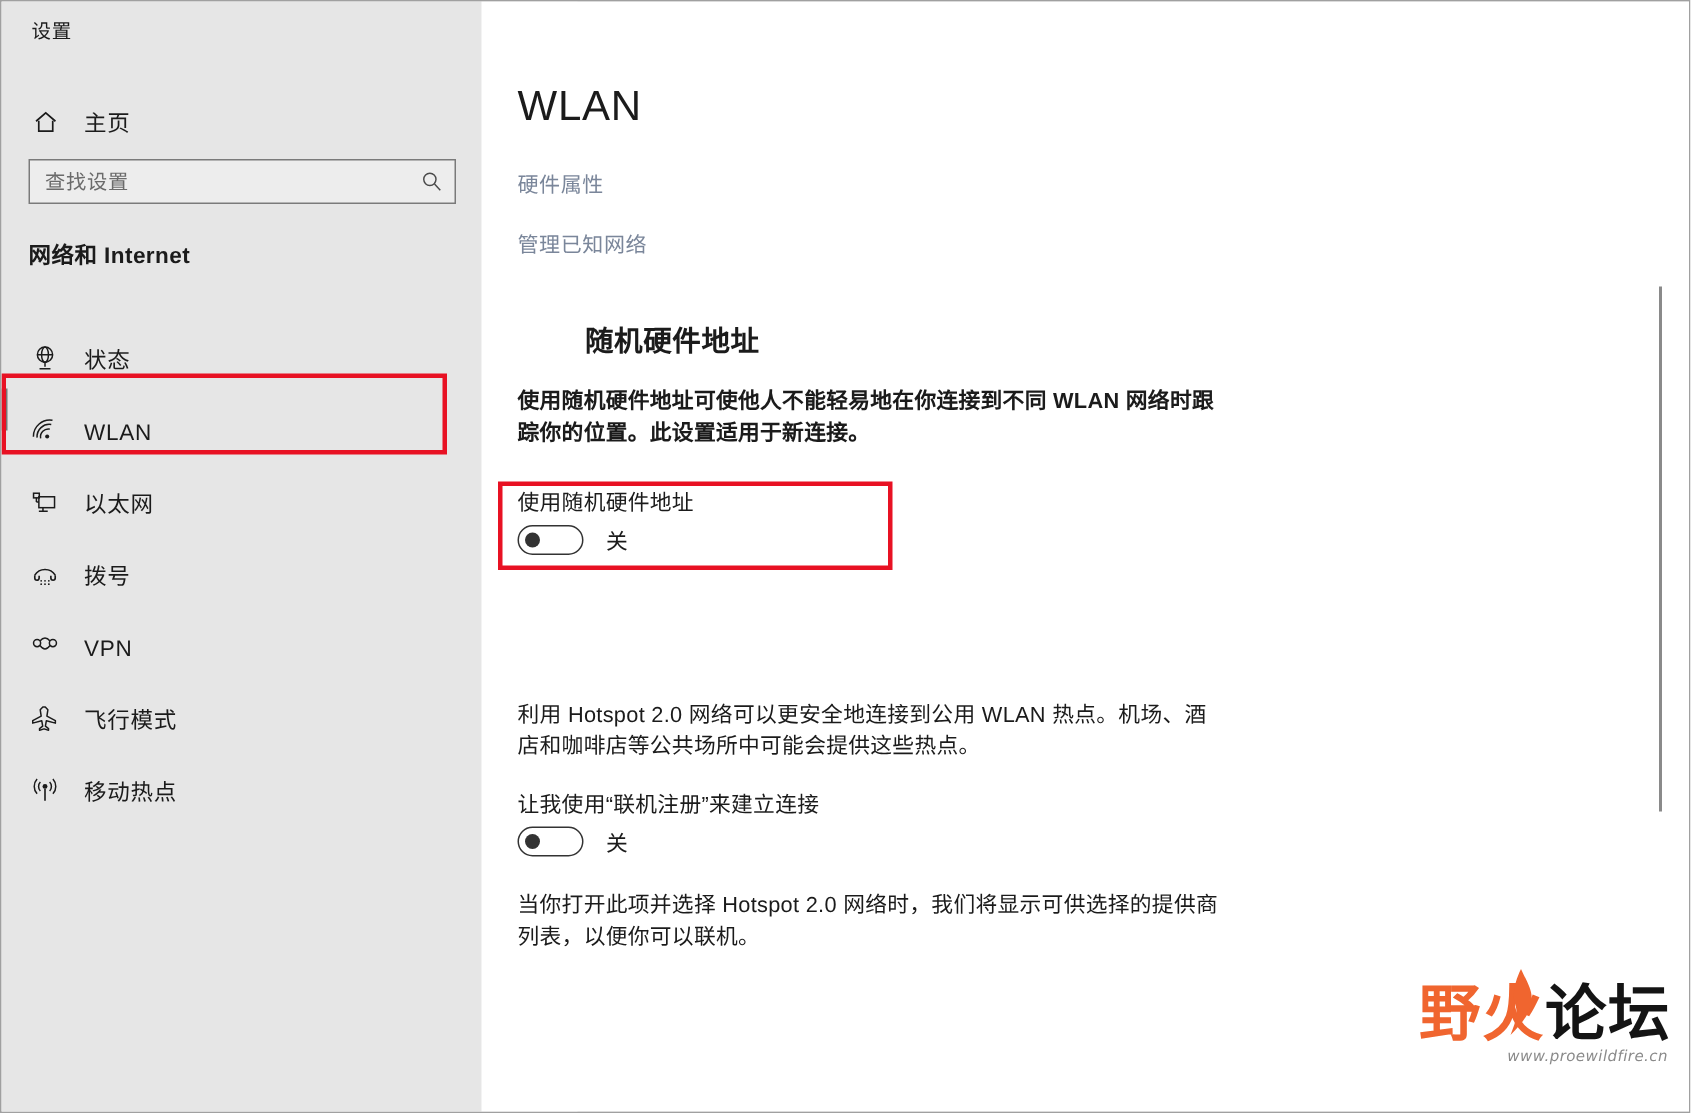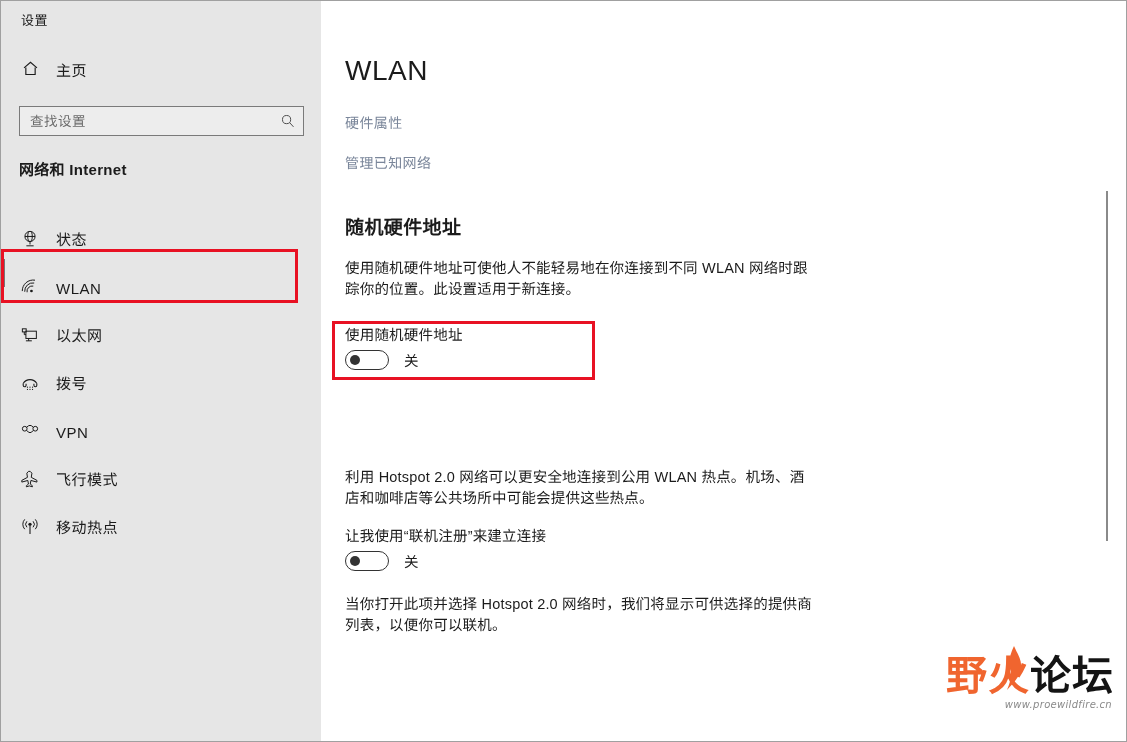--- a/index.html
+++ b/index.html
@@ -41,21 +41,21 @@
     letter-spacing: 0.5px;
   }
 
   #home-item {
     position: absolute;
     left: 0;
     top: 58px;
     width: 320px;
     height: 32px;
     display: flex;
-    align-items: flex-start;
+    align-items: flex-end;
     cursor: default;
   }
   #home-item .nav-icon {
     width: 38px;
     display: flex;
     justify-content: center;
     align-items: center;
     margin-left: 10px;
   }
   #home-item .nav-label {
@@ -205,33 +205,33 @@
   #link-hardware { top: 111px; }
   #link-manage   { top: 151px; text-align: center; }
 
   .section-heading {
     position: absolute;
     left: 24px;
     font-size: 19px;
     color: #1b1b1b;
     letter-spacing: 0.4px;
   }
-  #heading-random { top: 211px; }
+  #heading-random { top: 211px; margin-left: 45px; }
   #heading-hotspot { top: 412px; }
 
   .body-text {
     position: absolute;
     left: 24px;
     font-size: 14.5px;
     line-height: 21px;
     color: #1b1b1b;
     letter-spacing: 0.2px;
     width: 470px;
   }
-  #desc-random  { top: 257px; }
+  #desc-random  { top: 257px; font-weight: bold; }
   #desc-hotspot { top: 466px; }
   #desc-hotspot-note { top: 593px; }
 
   .toggle-label {
     position: absolute;
     left: 24px;
     font-size: 14.5px;
     color: #1b1b1b;
     letter-spacing: 0.2px;
   }

